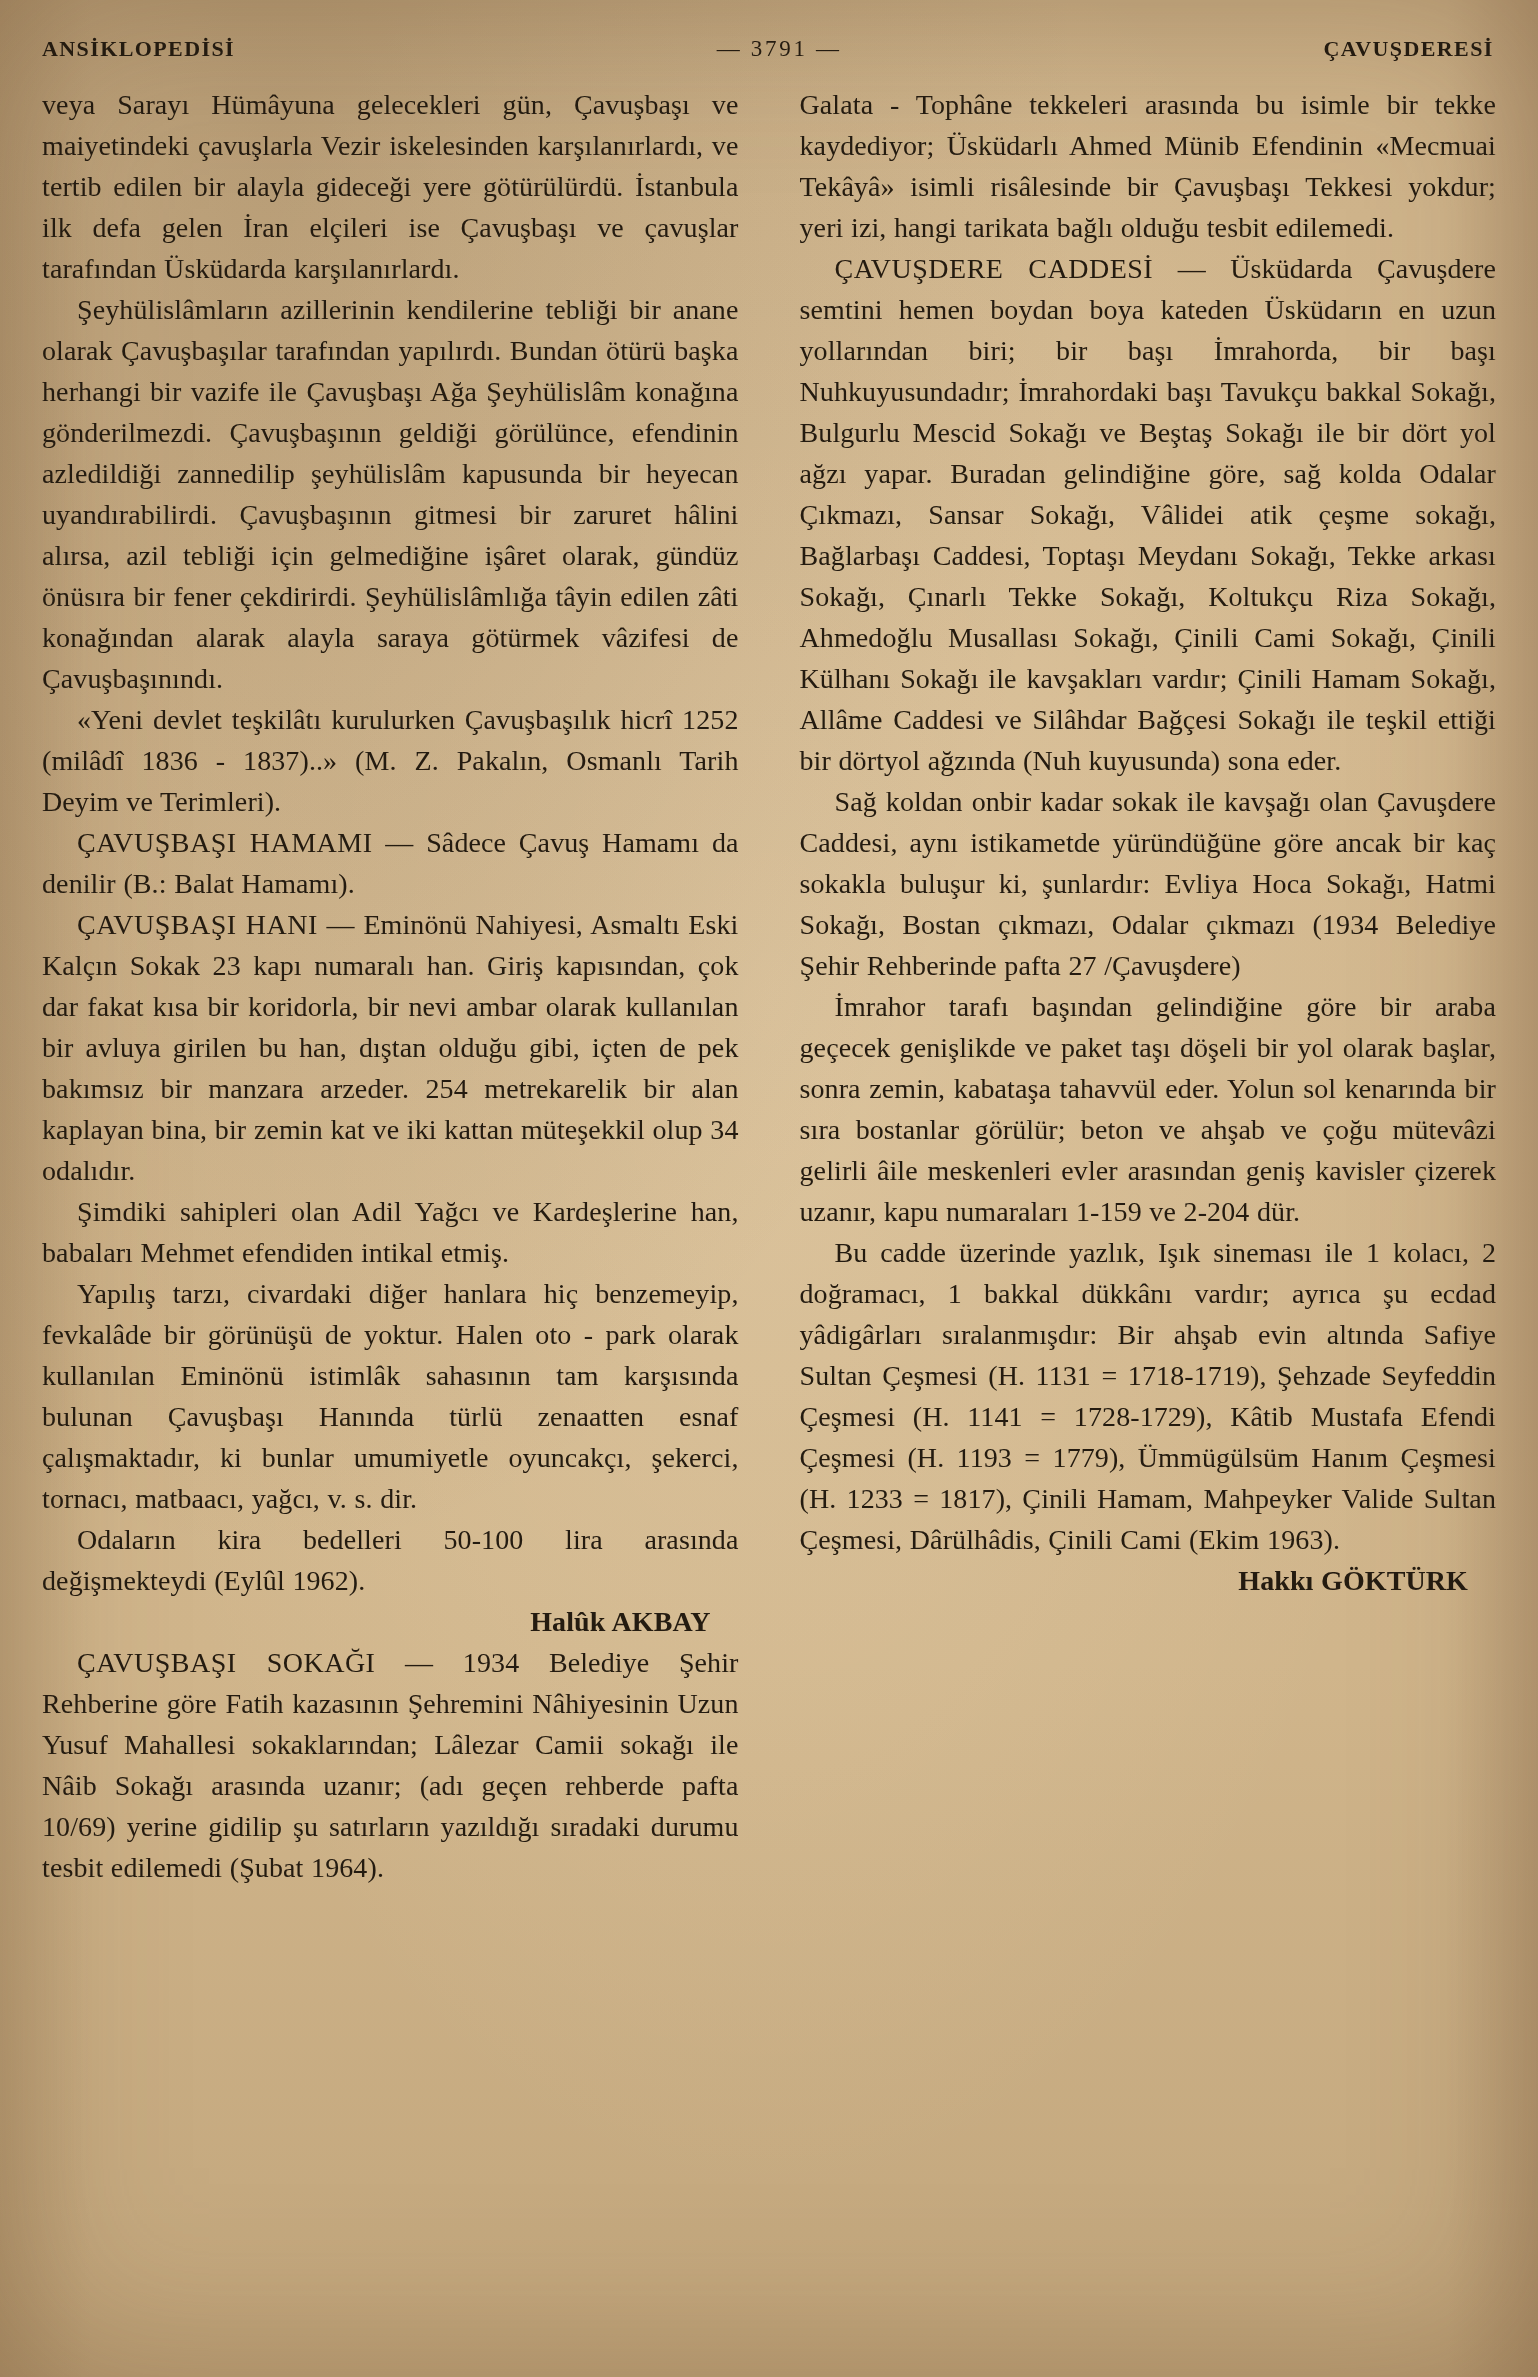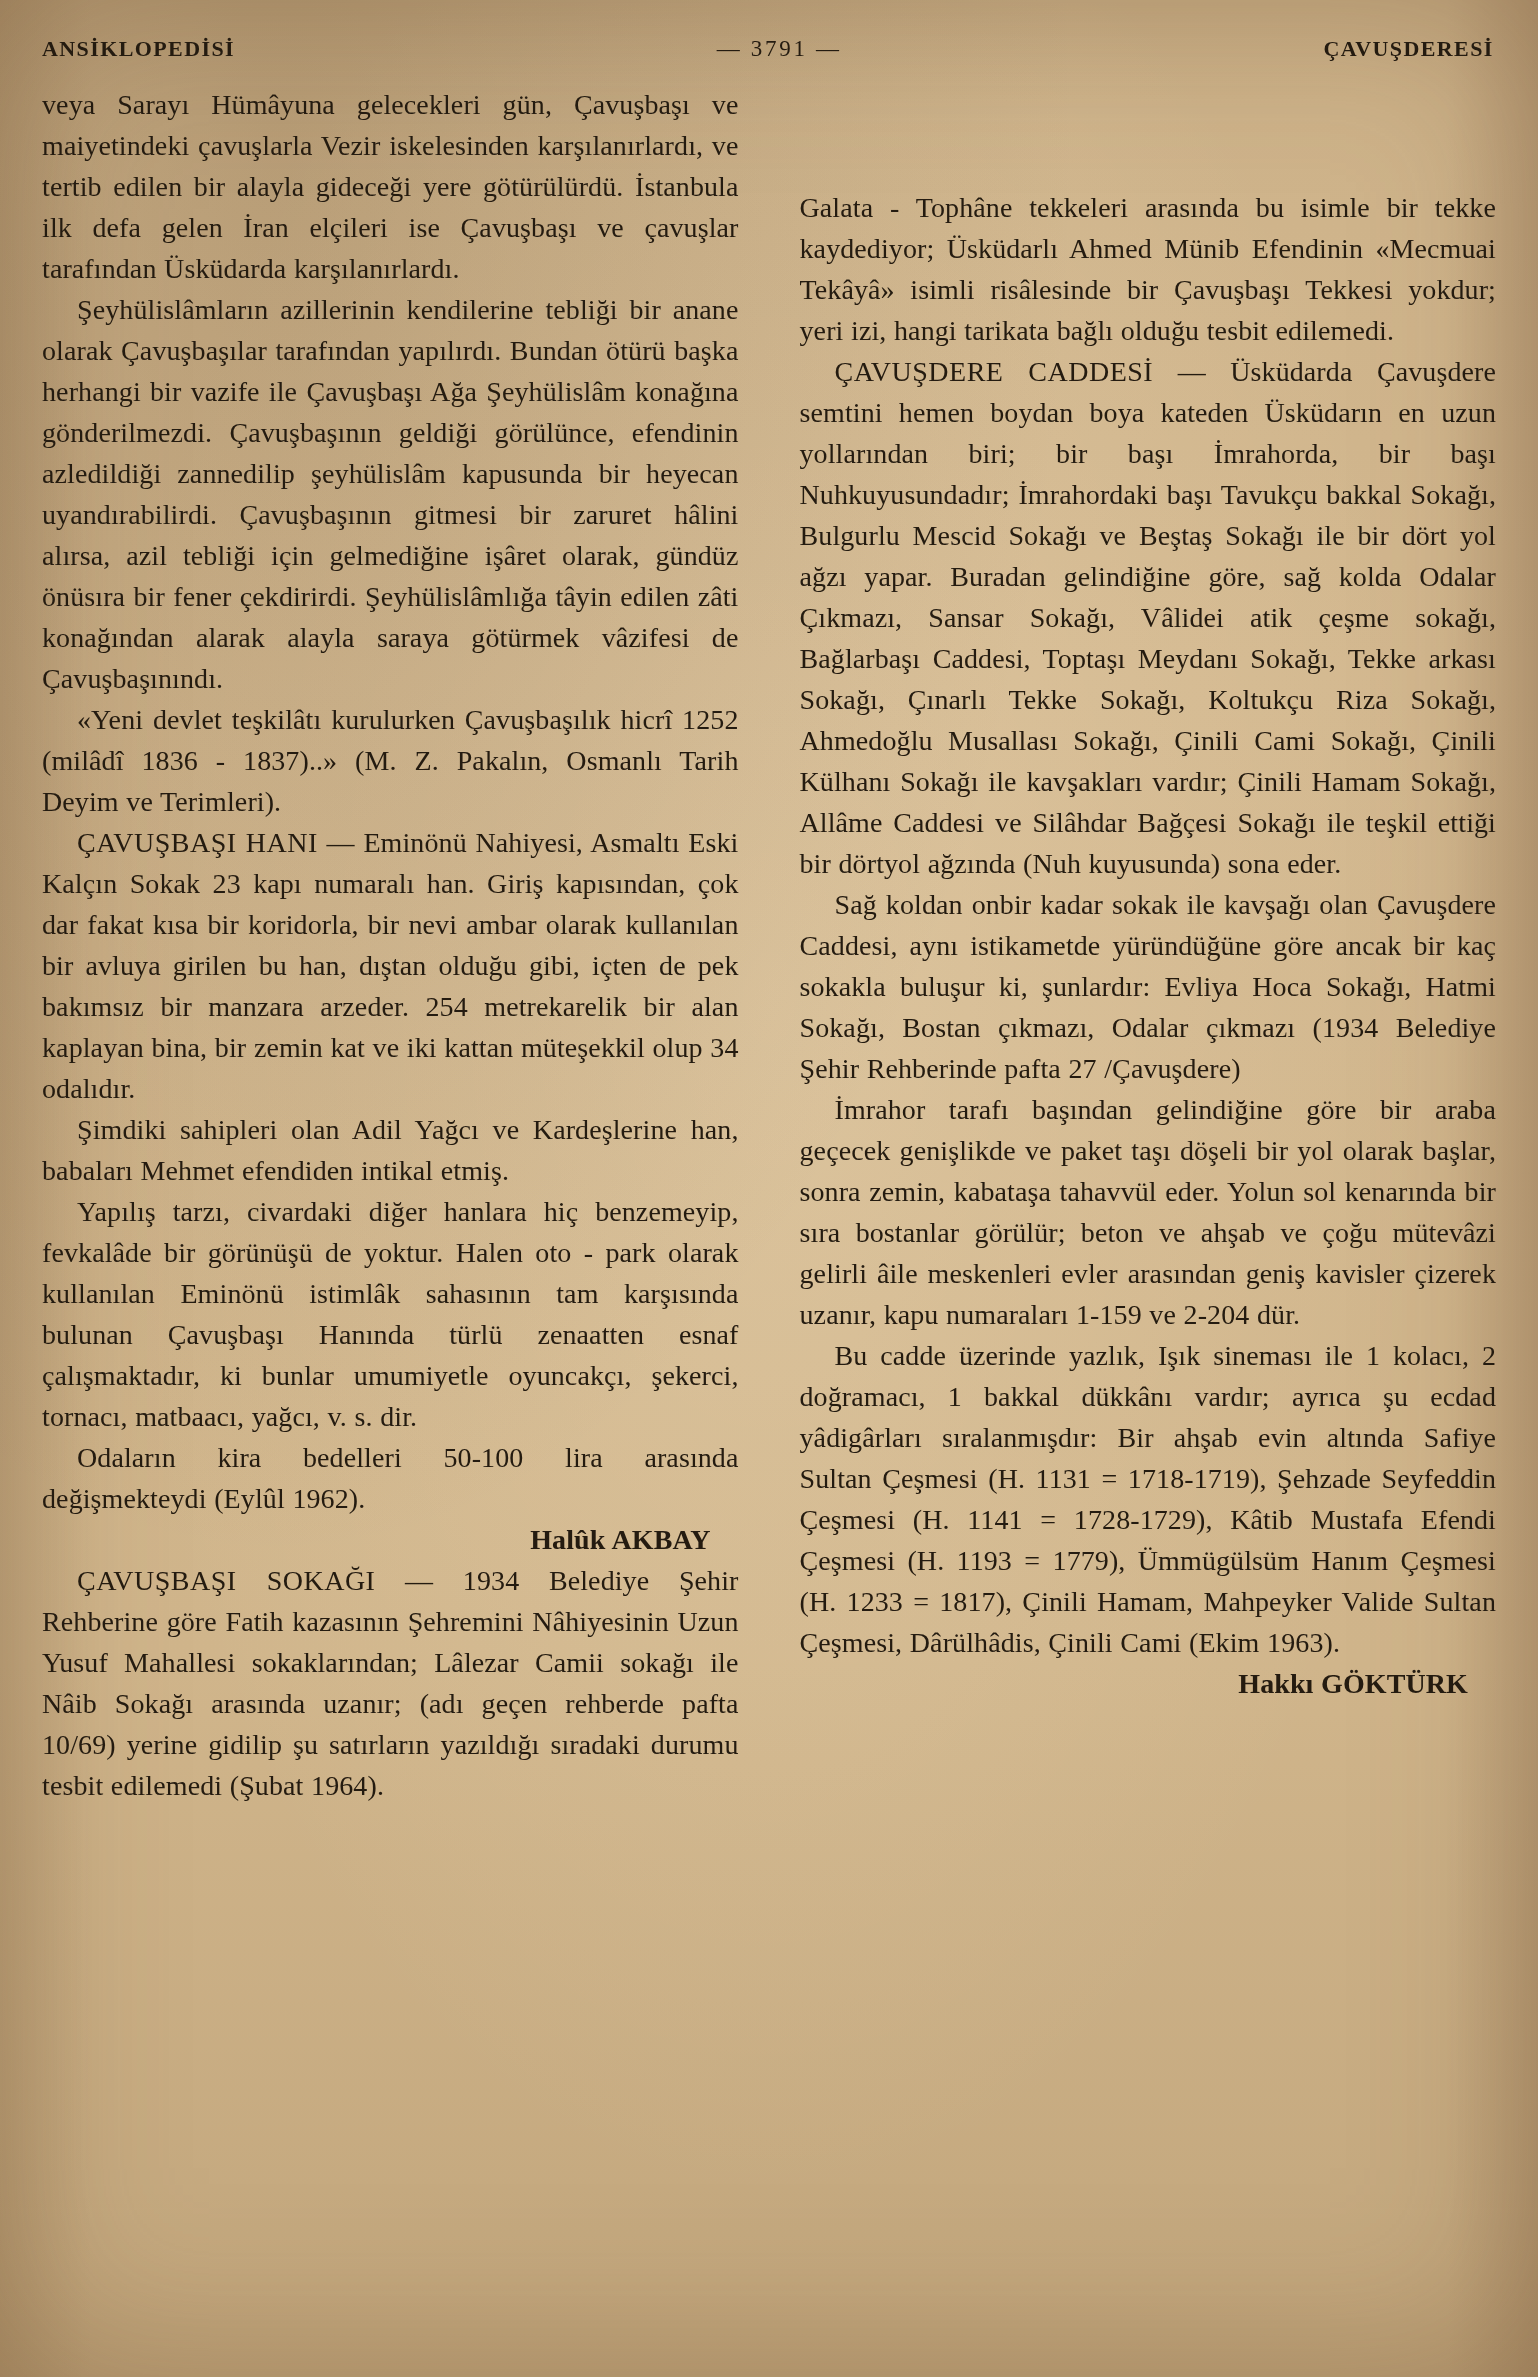--- a/index.html
+++ b/index.html
@@ -42,21 +42,20 @@
     white-space: nowrap;
   }
   .hdr-center {
     font-weight: normal;
     font-size: 23px;
     letter-spacing: 2.7px;
   }
   .columns {
     display: flex;
     gap: 61px;
-    align-items: center;
   }
   .column {
     flex: 1 1 0;
     min-width: 0;
     text-align: justify;
     font-size: 28px;
     line-height: 41px;
     letter-spacing: 0.1px;
     word-spacing: 0.5px;
   }
@@ -86,20 +85,21 @@
     <span class="hdr hdr-left">ANSİKLOPEDİSİ</span>
     <span class="hdr hdr-center">— 3791 —</span>
     <span class="hdr hdr-right">ÇAVUŞDERESİ</span>
   </header>
 
   <main class="columns">
     <div class="column" id="column-left">
         <p class="para noindent">veya Sarayı Hümâyuna gelecekleri gün, Çavuşbaşı ve maiyetindeki çavuşlarla Vezir iskelesinden karşılanırlardı, ve tertib edilen bir alayla gideceği yere götürülürdü. İstanbula ilk defa gelen İran elçileri ise Çavuşbaşı ve çavuşlar tarafından Üsküdarda karşılanırlardı.</p>
         <p class="para">Şeyhülislâmların azillerinin kendilerine tebliği bir anane olarak Çavuşbaşılar tarafından yapılırdı. Bundan ötürü başka herhangi bir vazife ile Çavuşbaşı Ağa Şeyhülislâm konağına gönderilmezdi. Çavuşbaşının geldiği görülünce, efendinin azledildiği zannedilip şeyhülislâm kapusunda bir heyecan uyandırabilirdi. Çavuşbaşının gitmesi bir zaruret hâlini alırsa, azil tebliği için gelmediğine işâret olarak, gündüz önüsıra bir fener çekdirirdi. Şeyhülislâmlığa tâyin edilen zâti konağından alarak alayla saraya götürmek vâzifesi de Çavuşbaşınındı.</p>
         <p class="para">«Yeni devlet teşkilâtı kurulurken Çavuşbaşılık hicrî 1252 (milâdî 1836 - 1837)..» (M. Z. Pakalın, Osmanlı Tarih Deyim ve Terimleri).</p>
+        <p class="para"><strong class="entry-title">ÇAVUŞBAŞI HAMAMI</strong> — Sâdece Çavuş Hamamı da denilir (B.: Balat Hamamı).</p>
         <p class="para"><strong class="entry-title">ÇAVUŞBAŞI HANI</strong> — Eminönü Nahiyesi, Asmaltı Eski Kalçın Sokak 23 kapı numaralı han. Giriş kapısından, çok dar fakat kısa bir koridorla, bir nevi ambar olarak kullanılan bir avluya girilen bu han, dıştan olduğu gibi, içten de pek bakımsız bir manzara arzeder. 254 metrekarelik bir alan kaplayan bina, bir zemin kat ve iki kattan müteşekkil olup 34 odalıdır.</p>
         <p class="para">Şimdiki sahipleri olan Adil Yağcı ve Kardeşlerine han, babaları Mehmet efendiden intikal etmiş.</p>
         <p class="para">Yapılış tarzı, civardaki diğer hanlara hiç benzemeyip, fevkalâde bir görünüşü de yoktur. Halen oto - park olarak kullanılan Eminönü istimlâk sahasının tam karşısında bulunan Çavuşbaşı Hanında türlü zenaatten esnaf çalışmaktadır, ki bunlar umumiyetle oyuncakçı, şekerci, tornacı, matbaacı, yağcı, v. s. dir.</p>
         <p class="para">Odaların kira bedelleri 50-100 lira arasında değişmekteydi (Eylûl 1962).</p>
         <p class="para noindent signature">Halûk AKBAY</p>
         <p class="para"><strong class="entry-title">ÇAVUŞBAŞI SOKAĞI</strong> — 1934 Belediye Şehir Rehberine göre Fatih kazasının Şehremini Nâhiyesinin Uzun Yusuf Mahallesi sokaklarından; Lâlezar Camii sokağı ile Nâib Sokağı arasında uzanır; (adı geçen rehberde pafta 10/69) yerine gidilip şu satırların yazıldığı sıradaki durumu tesbit edilemedi (Şubat 1964).</p>
       </div>
     <div class="column" id="column-right">
         <p class="para noindent">Galata - Tophâne tekkeleri arasında bu isimle bir tekke kaydediyor; Üsküdarlı Ahmed Münib Efendinin «Mecmuai Tekâyâ» isimli risâlesinde bir Çavuşbaşı Tekkesi yokdur; yeri izi, hangi tarikata bağlı olduğu tesbit edilemedi.</p>
         <p class="para"><strong class="entry-title">ÇAVUŞDERE CADDESİ</strong> — Üsküdarda Çavuşdere semtini hemen boydan boya kateden Üsküdarın en uzun yollarından biri; bir başı İmrahorda, bir başı Nuhkuyusundadır; İmrahordaki başı Tavukçu bakkal Sokağı, Bulgurlu Mescid Sokağı ve Beştaş Sokağı ile bir dört yol ağzı yapar. Buradan gelindiğine göre, sağ kolda Odalar Çıkmazı, Sansar Sokağı, Vâlidei atik çeşme sokağı, Bağlarbaşı Caddesi, Toptaşı Meydanı Sokağı, Tekke arkası Sokağı, Çınarlı Tekke Sokağı, Koltukçu Riza Sokağı, Ahmedoğlu Musallası Sokağı, Çinili Cami Sokağı, Çinili Külhanı Sokağı ile kavşakları vardır; Çinili Hamam Sokağı, Allâme Caddesi ve Silâhdar Bağçesi Sokağı ile teşkil ettiği bir dörtyol ağzında (Nuh kuyusunda) sona eder.</p>

